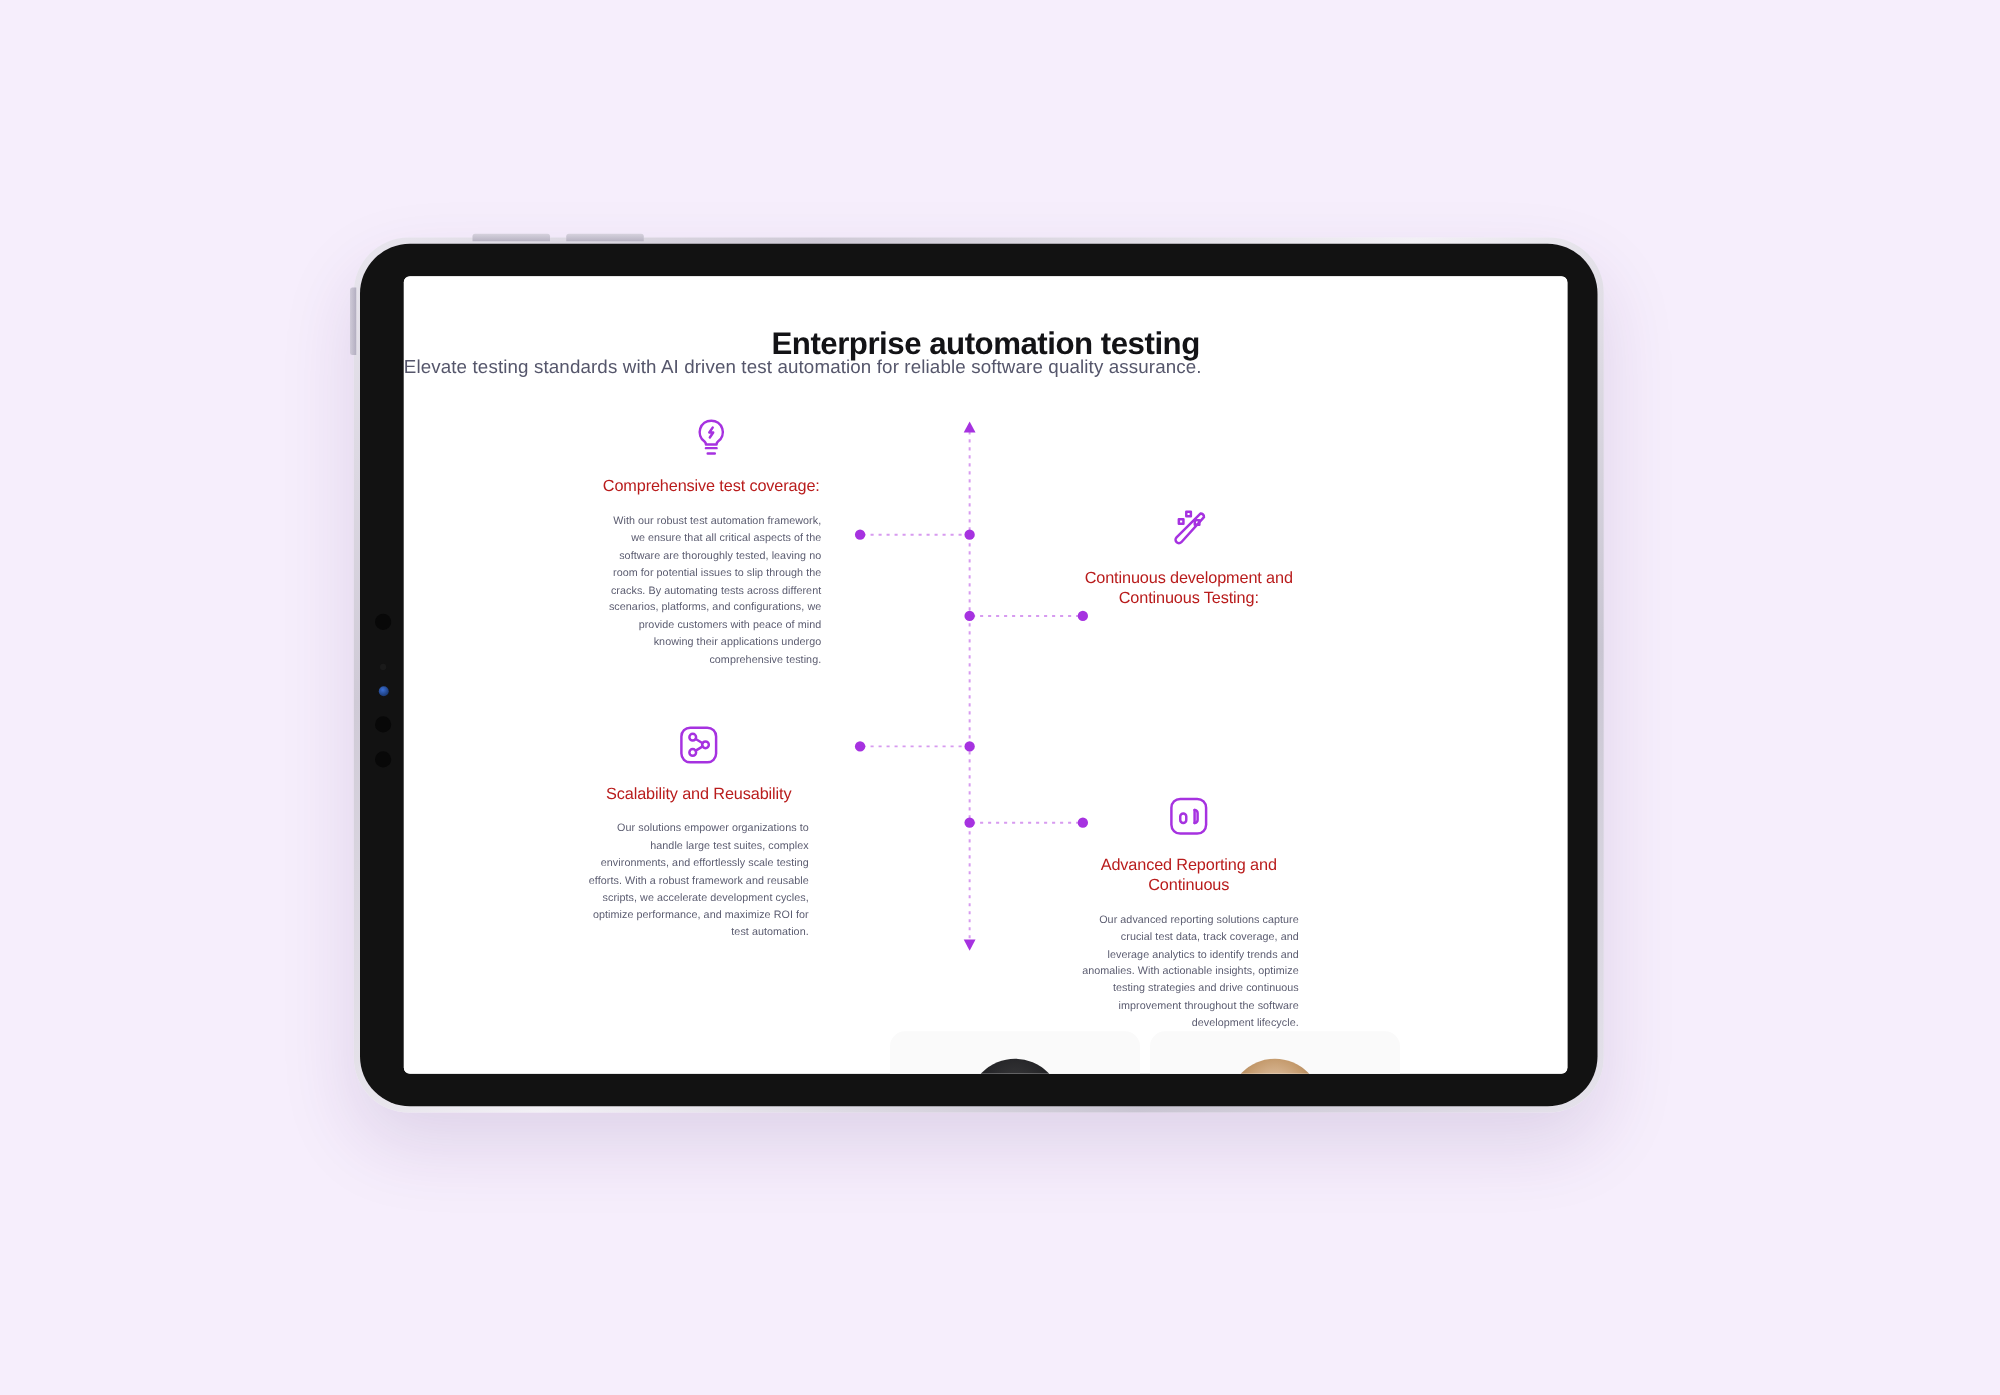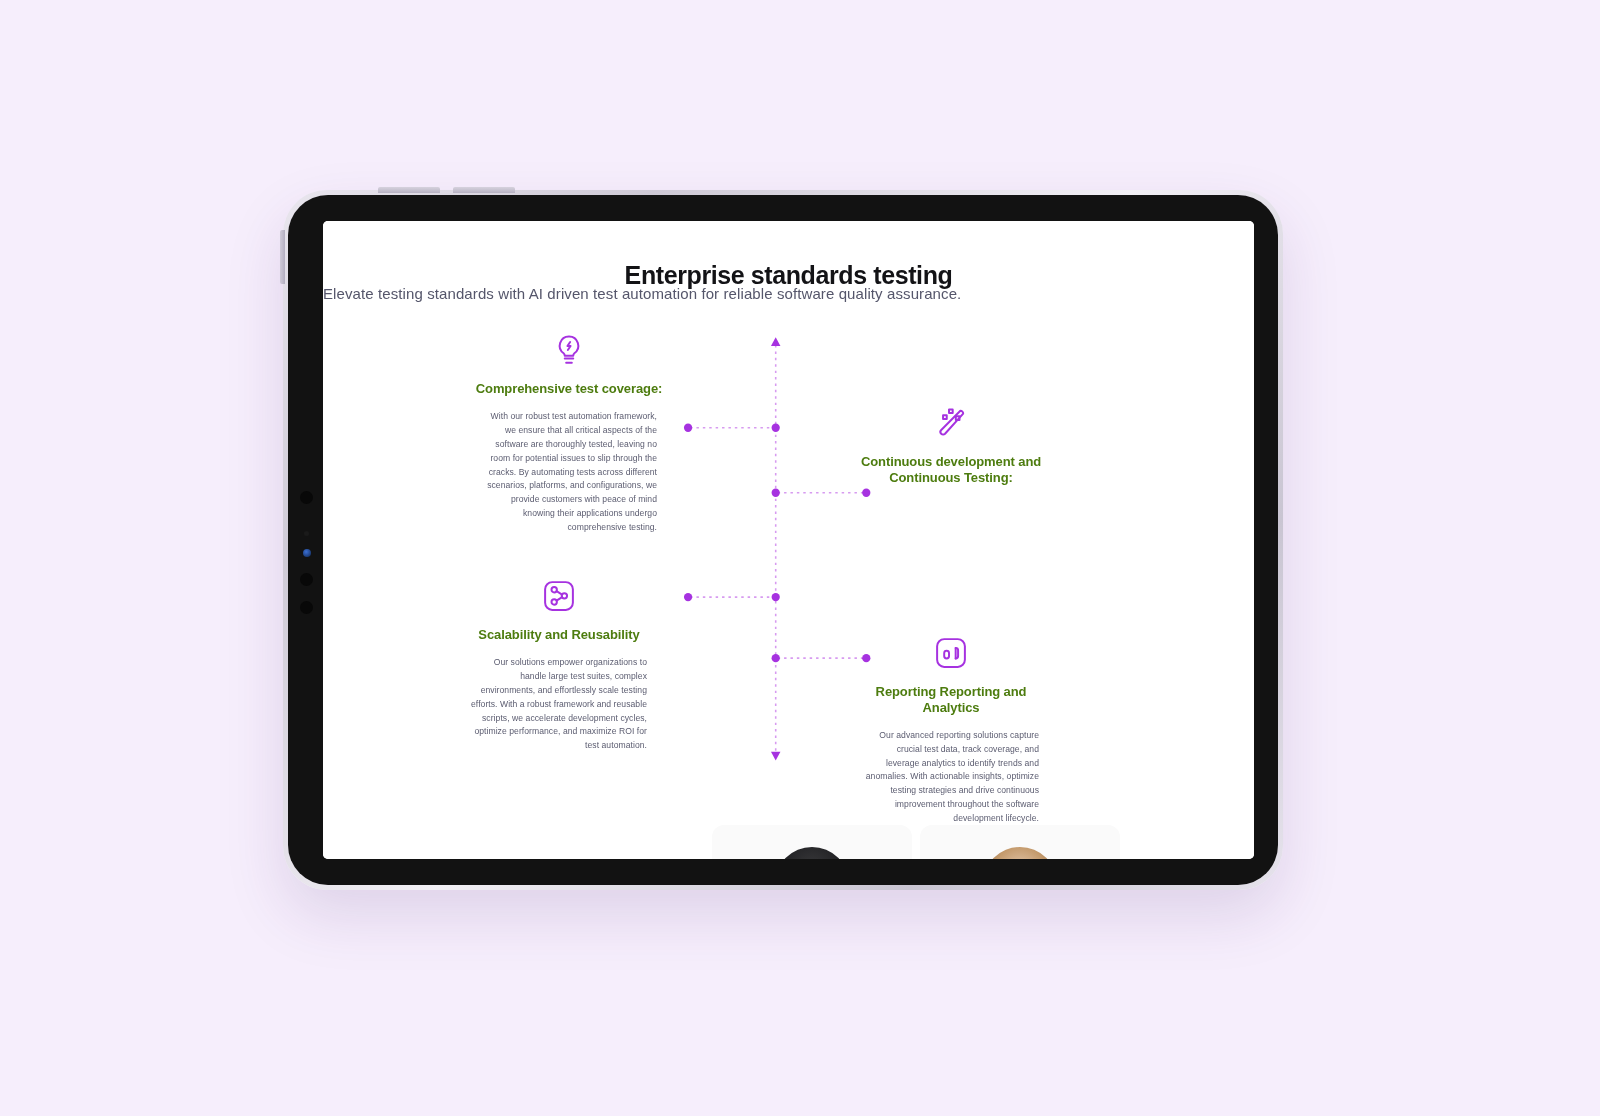--- a/index.html
+++ b/index.html
@@ -142,22 +142,22 @@
 
   .card-icon {
     display: block;
     margin: 0 auto 14px auto;
     width: 34px;
     height: 34px;
   }
 
   .card-title {
     font-size: 13px;
-    font-weight: bold;
-    color: #4d7c0f;
+    font-weight: normal;
+    color: #b91c1c;
     line-height: 1.22;
     letter-spacing: -0.1px;
     margin-bottom: 13px;
   }
 
   .card-body {
     font-size: 8.6px;
     line-height: 1.62;
     color: #5b5c70;
     letter-spacing: 0.05px;
@@ -207,21 +207,21 @@
   <div class="device-body">
     <div class="cam" id="camera-lens-1"></div>
     <div class="cam" id="camera-sensor"></div>
     <div class="cam" id="camera-flash"></div>
     <div class="cam" id="camera-lens-2"></div>
     <div class="cam" id="camera-lens-3"></div>
 
     <div class="device-screen">
       <div class="page">
 
-        <h1 id="page-title">Enterprise standards testing</h1>
+        <h1 id="page-title">Enterprise automation testing</h1>
         <p id="page-subtitle">Elevate testing standards with AI  driven test automation for reliable software quality assurance.</p>
 
         <svg id="connector-diagram" viewBox="0 0 932 648">
           <g stroke="#d79bf0" stroke-width="1.6" stroke-dasharray="2.5 4" fill="none">
             <line x1="453" y1="126" x2="453" y2="540"></line>
             <line x1="366" y1="210" x2="451" y2="210"></line>
             <line x1="455" y1="276" x2="543" y2="276"></line>
             <line x1="366" y1="382" x2="451" y2="382"></line>
             <line x1="455" y1="444" x2="543" y2="444"></line>
           </g>
@@ -270,21 +270,21 @@
           <div class="card-body">Our solutions empower organizations to handle large test suites, complex environments, and effortlessly scale testing efforts. With a robust framework and reusable scripts, we accelerate development cycles, optimize performance, and maximize ROI for test automation.</div>
         </div>
 
         <div class="feature-card" id="feature-card-4">
           <svg class="card-icon" viewBox="0 0 24 24" fill="none" stroke="#a632e0" stroke-width="1.4" stroke-linecap="round" stroke-linejoin="round">
             <rect x="2.2" y="2.2" width="19.6" height="19.6" rx="5"></rect>
             <rect x="7.2" y="10.4" width="3.4" height="5.4" rx="1.7"></rect>
             <path d="M15.3 8.4v7.4"></path>
             <path d="M15.3 8.4a1.7 1.7 0 0 1 1.7 1.7v4a1.7 1.7 0 0 1-1.7 1.7"></path>
           </svg>
-          <div class="card-title">Reporting Reporting and Analytics</div>
+          <div class="card-title">Advanced Reporting and Continuous</div>
           <div class="card-body">Our advanced reporting solutions capture crucial test data, track coverage, and leverage analytics to identify trends and anomalies. With actionable insights, optimize testing strategies and drive continuous improvement throughout the software development lifecycle.</div>
         </div>
 
         <div class="bottom-card" id="bottom-card-1">
           <div class="bottom-photo" id="bottom-photo-1"></div>
         </div>
         <div class="bottom-card" id="bottom-card-2">
           <div class="bottom-photo" id="bottom-photo-2"></div>
         </div>
 

